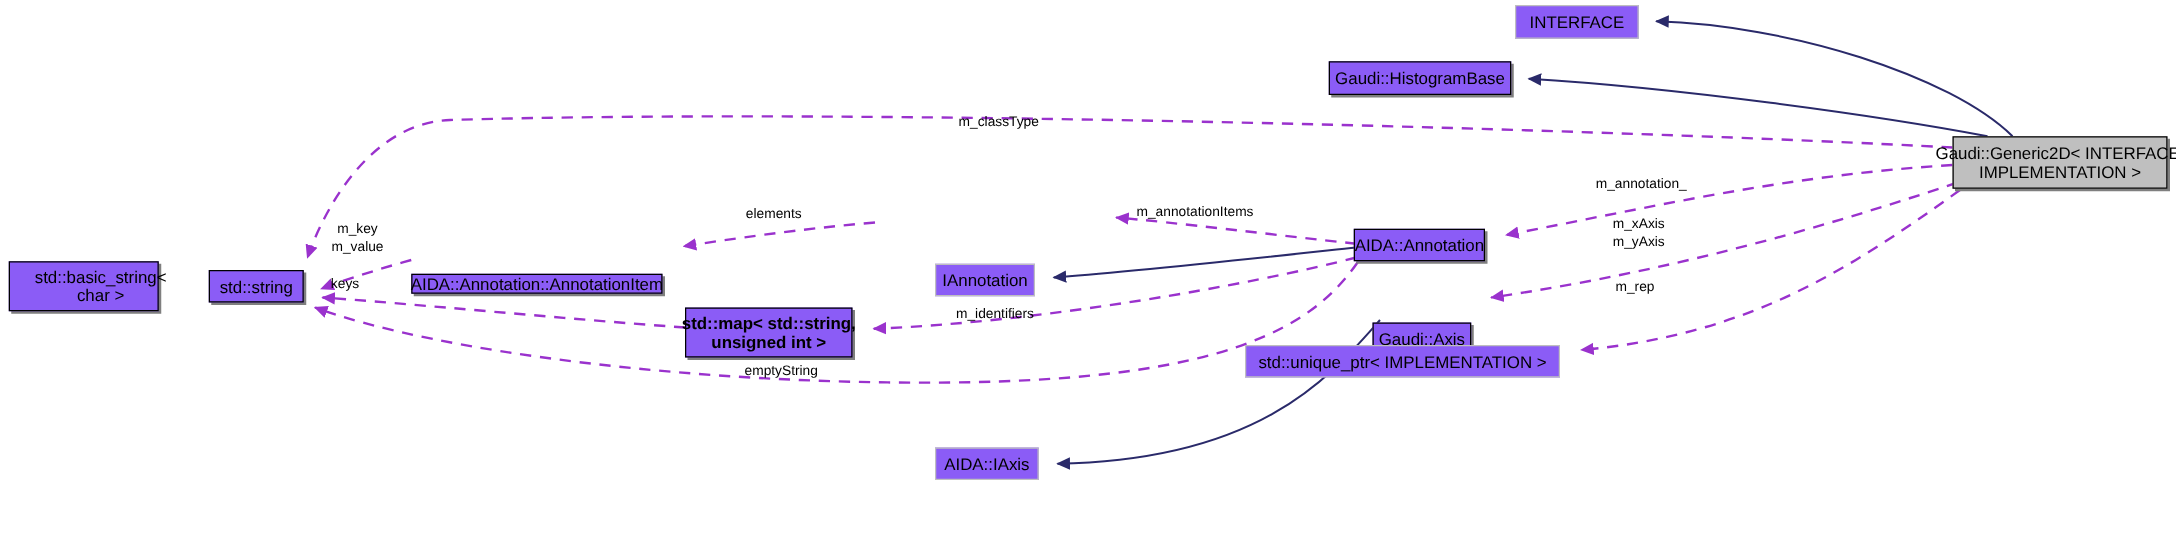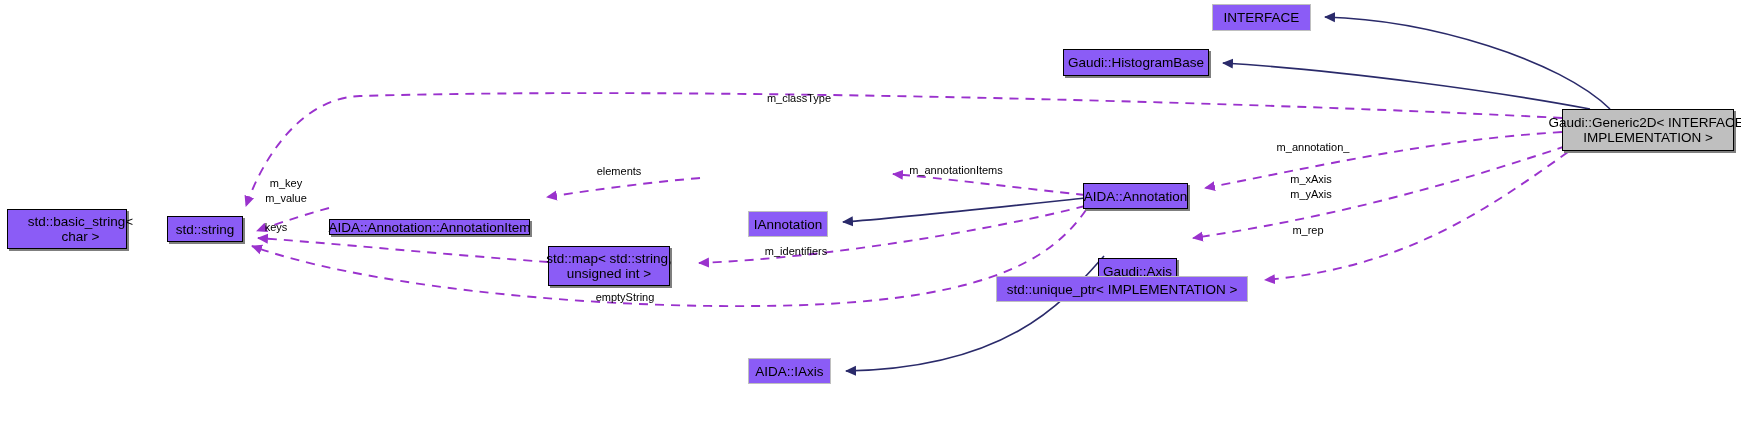--- a/index.html
+++ b/index.html
@@ -132,21 +132,21 @@
   </div>
 
   <div class="node light" style="left:748px;top:211px;width:80px;height:26px;">
     <span>IAnnotation</span>
   </div>
 
   <div class="node shadow" style="left:1098px;top:230px;width:79px;height:26px;margin-top:28px;">
     <span>Gaudi::Axis</span>
   </div>
 
-  <div class="node shadow" style="left:548px;top:246px;width:122px;height:40px;">
+  <div class="node shadow" style="left:548px;top:246px;width:134px;height:40px;font-weight:bold;">
     <span>std::map&lt; std::string,
 unsigned int &gt;</span>
   </div>
 
   <div class="node light" style="left:996px;top:276px;width:252px;height:26px;">
     <span>std::unique_ptr&lt; IMPLEMENTATION &gt;</span>
   </div>
 
   <div class="node light" style="left:748px;top:358px;width:83px;height:26px;">
     <span>AIDA::IAxis</span>

